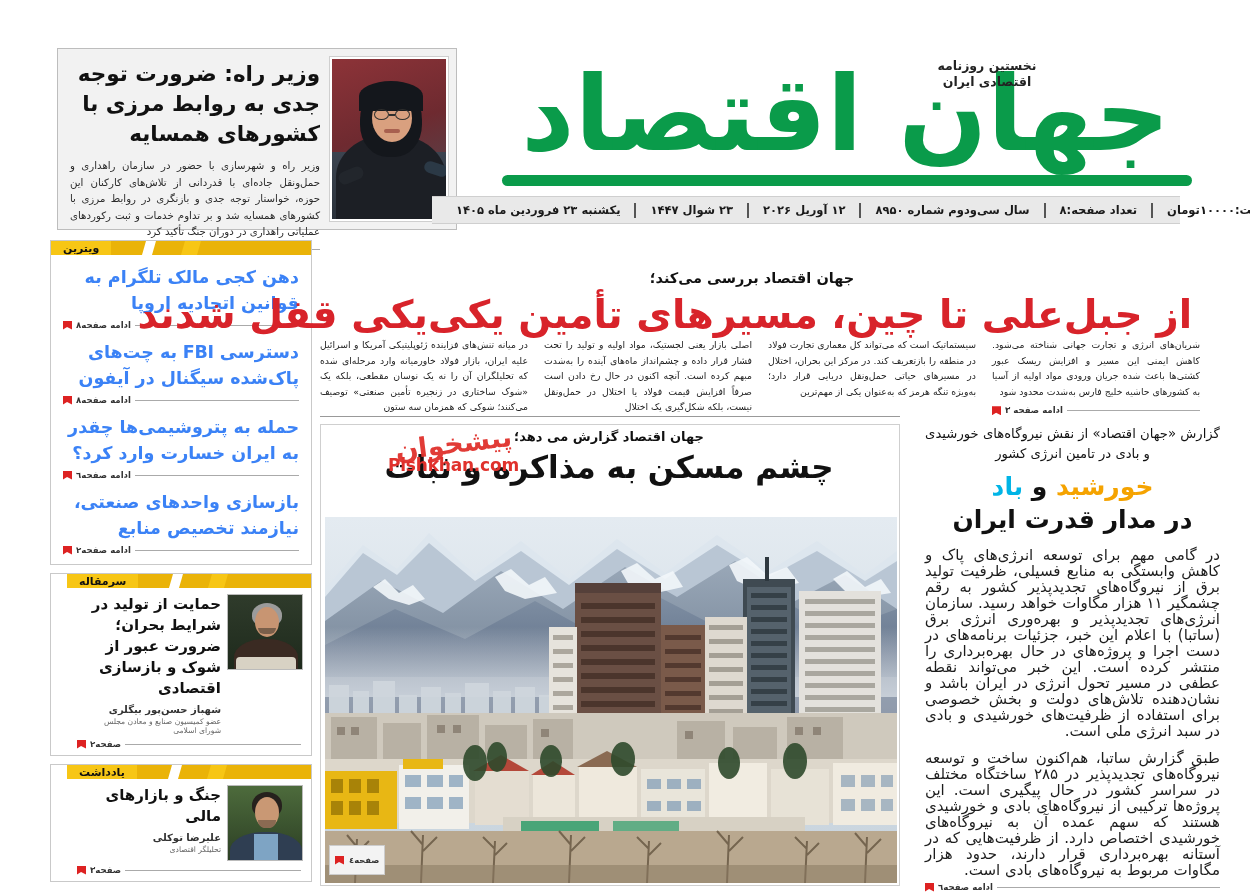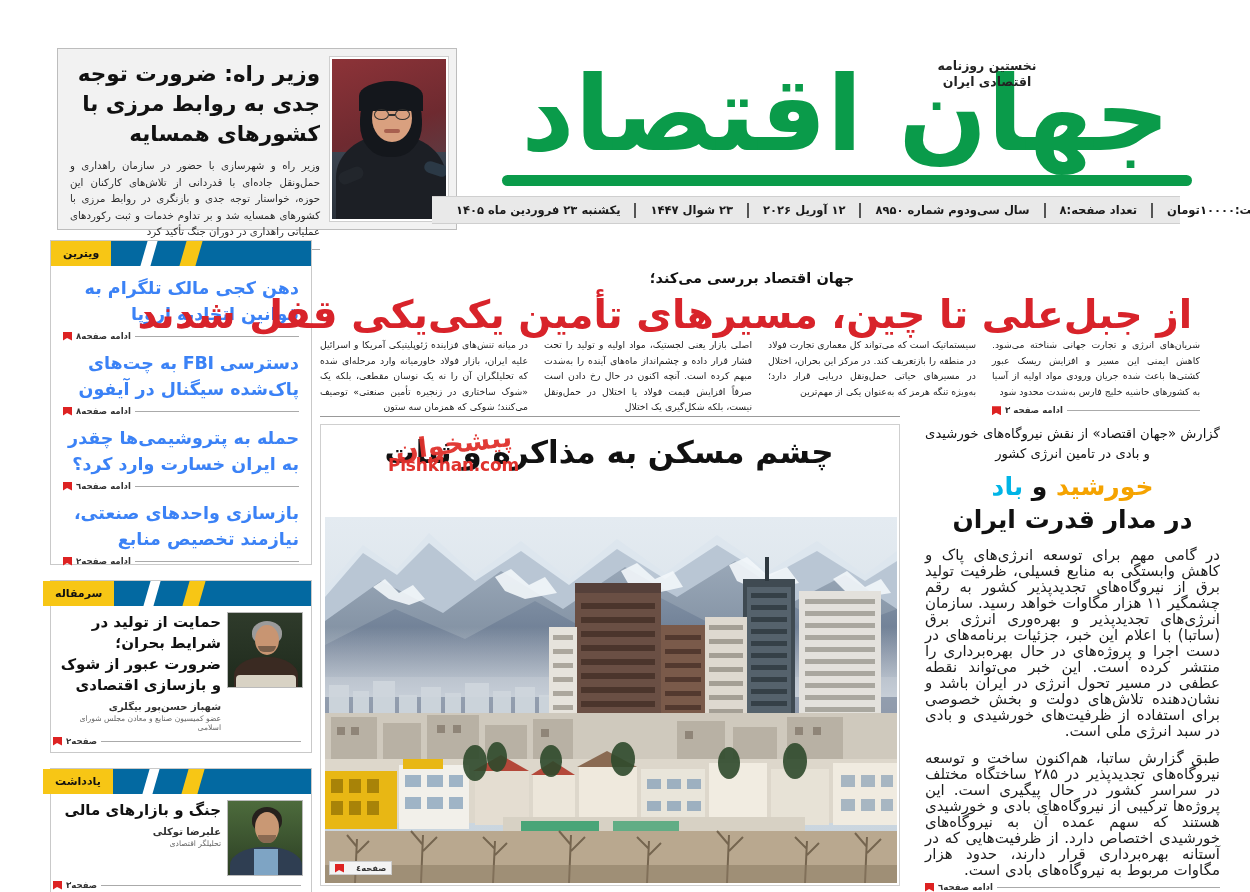--- a/index.html
+++ b/index.html
@@ -155,22 +155,22 @@
   }
   .vitrin-box {
     position: relative;
     width: 262px; height: 325px;
     background: #fff;
     border: 1px solid #c9c9c9;
     padding: 0 10px;
   }
   .tab-bar {
     position: relative;
-    height: 25px;
-    background: #0369a1;
+    height: 14px;
+    background: #eab308;
     margin: 0 -10px;
     display: flex; flex-direction: row-reverse; align-items: stretch; gap: 33px;
   }
   .tab-label {
     background: #f7c615;
     color: #111;
     font-size: 11px; font-weight: bold;
     padding: 0 12px;
     display: flex; align-items: center;
     direction: rtl;
@@ -186,22 +186,22 @@
     color: #3b82f6; font-size: 17.5px; font-weight: bold;
     line-height: 26px; letter-spacing: -0.3px;
   }
 
   
   .op-box {
     position: relative;
     width: 262px;
     background: #fff;
     border: 1px solid #c9c9c9;
-    margin-top: 15px;
-    padding: 0 8px 6px 0;
+    margin-top: 8px;
+    padding: 0 8px 6px 24px;
   }
   .op-inner { display: flex; flex-direction: row-reverse; padding-top: 6px; }
   .op-text { flex: 1 1 auto; direction: rtl; text-align: right; padding: 0 6px; }
   .op-title {
     color: #111; font-size: 15px; font-weight: bold; line-height: 21px;
   }
   .op-author { margin-top: 5px; font-size: 10px; font-weight: bold; color: #333; }
   .op-role { margin-top: 2px; font-size: 7.6px; color: #666; }
   .op-photo {
     flex: 0 0 76px; width: 76px; height: 76px;
@@ -275,22 +275,22 @@
   }
   .city {
     position: absolute; left: 4px; top: 92px;
     width: 572px; height: 366px;
     overflow: hidden;
     background: linear-gradient(#dfe6ec, #cfd9e2);
   }
   .page-tag {
     position: absolute; left: 8px; bottom: 10px;
     background: #f3f3f3; border: 1px solid #ccc;
-    padding: 1px 5px; z-index: 8;
-    display: flex; flex-direction: row-reverse; align-items: center; gap: 12px;
+    padding: 9px 5px; z-index: 8;
+    display: flex; flex-direction: row-reverse; align-items: center; gap: 5px;
   }
   .page-tag .cont-text { font-size: 8.4px; }
 
   
   .rightcol {
     position: absolute; left: 905px; top: 424px;
     width: 295px; height: 462px;
     direction: rtl;
     margin-left: 20px;
   }
@@ -503,20 +503,21 @@
         <span class="cont-text">ادامه صفحه ٣</span>
         <span class="cont-rule"></span>
       </span>
     </div>
   </div>
   <div class="lead-rule"></div>
 
   <div class="photo-story">
 
     <div class="ps-headwrap">
+      <div class="ps-kicker">جهان اقتصاد گزارش می دهد؛</div>
       <div class="ps-title">چشم مسکن به مذاکره و ثبات</div>
     </div>
 
     <div class="watermark">
       <div class="wm-fa">پیشخوان</div>
       <div class="wm-en">Pishkhan.com</div>
     </div>
 
     <div class="city">
       <svg width="572" height="366" viewBox="0 0 572 366" preserveAspectRatio="none">

